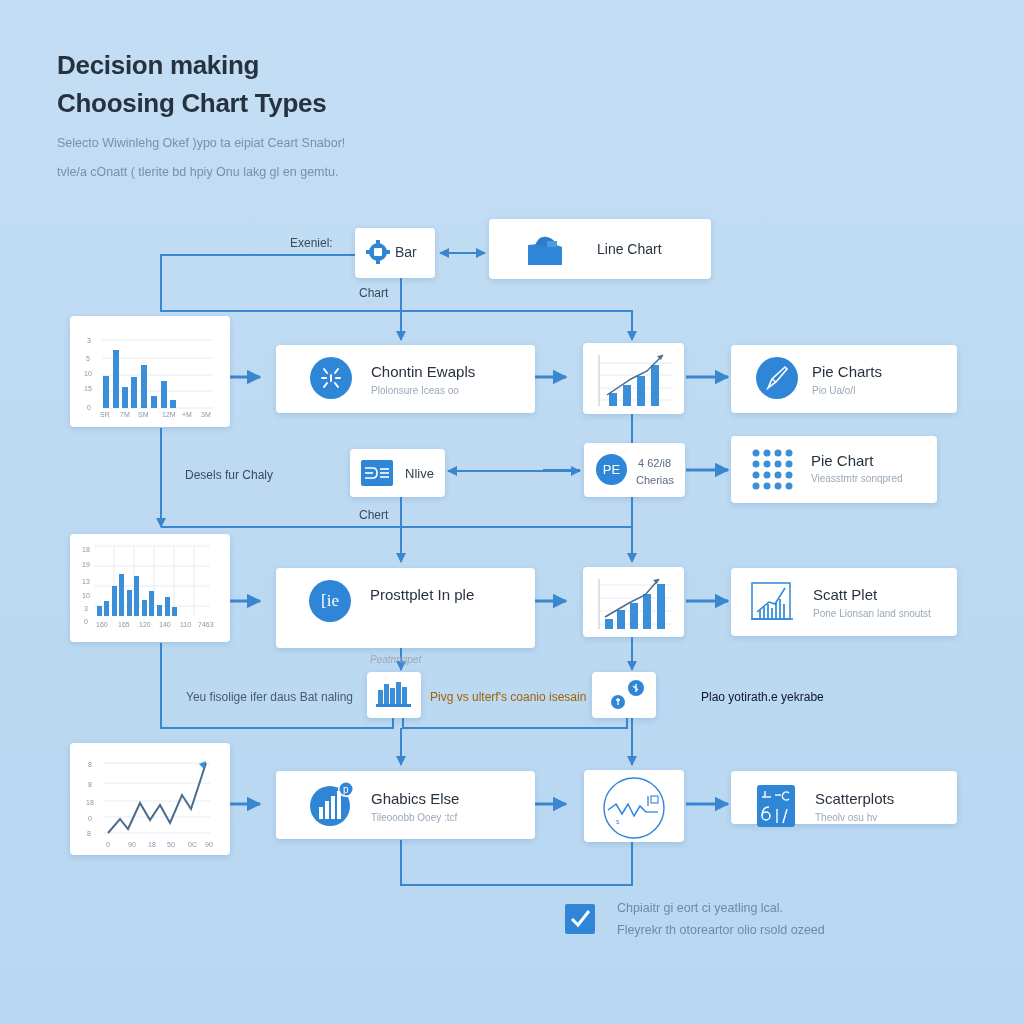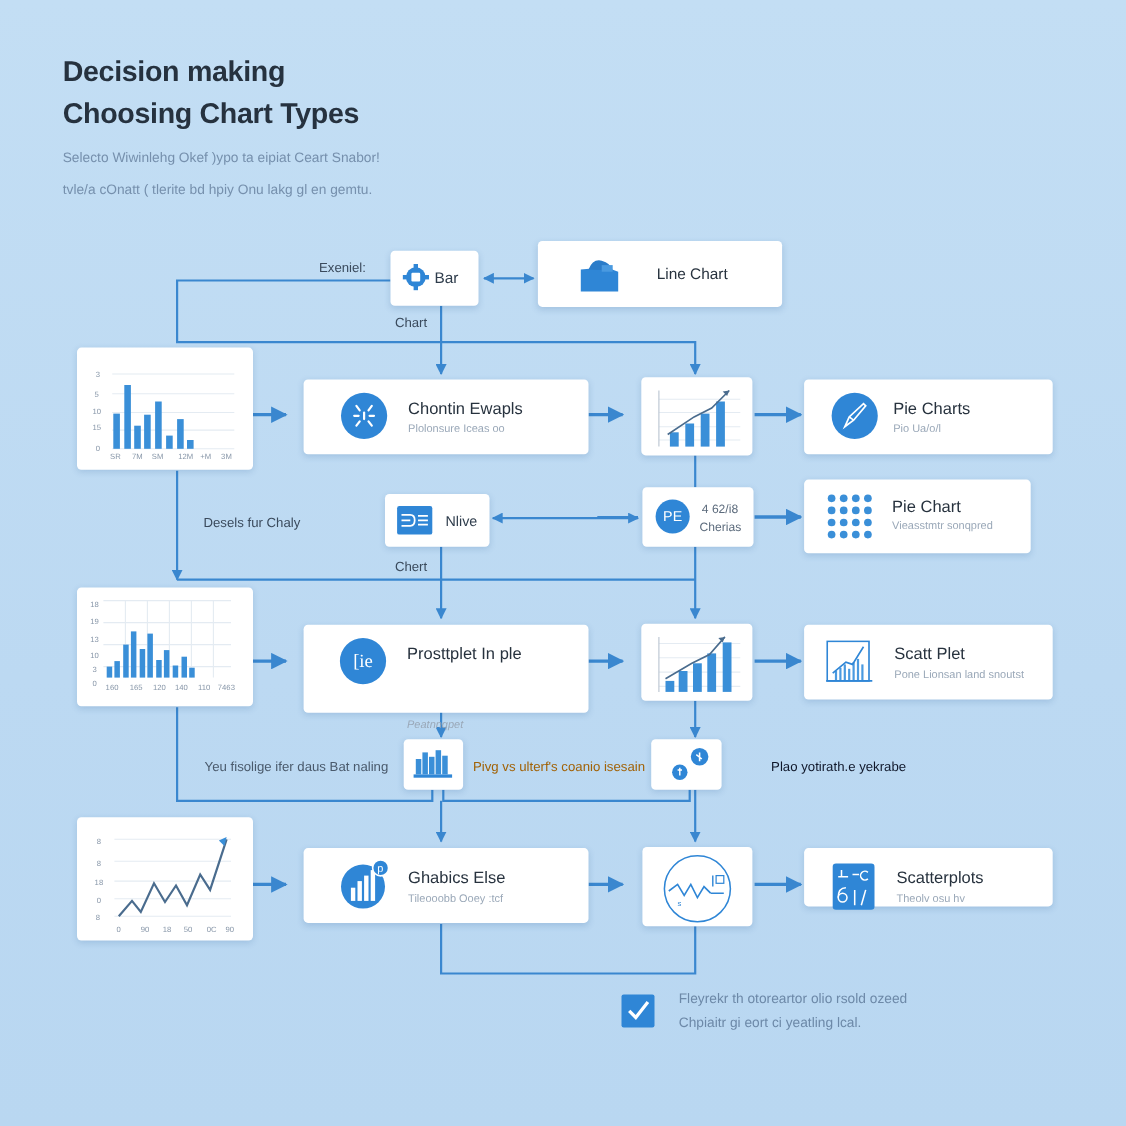--- a/index.html
+++ b/index.html
@@ -431,15 +431,15 @@
   <span class="card-title" style="left:84px; top:19px;">Scatterplots</span>
   <span class="card-sub" style="left:84px; top:41px;">Theolv osu hv</span>
 </div>
 
 <div class="check-box" style="left:565px; top:904px;">
   <svg width="24" height="24" viewBox="0 0 24 24">
       <polyline points="4,12 10,18 21,4" stroke="#fff" stroke-width="3" fill="none"></polyline>
     </svg>
 </div>
 <div class="footer-text" style="left:617px; top:897px;">
+  <div>Chpiaitr gi eort ci yeatling lcal.</div>
   <div>Fleyrekr th otoreartor olio rsold ozeed</div>
-  <div>Chpiaitr gi eort ci yeatling lcal.</div>
 </div>
 
 </body></html>

